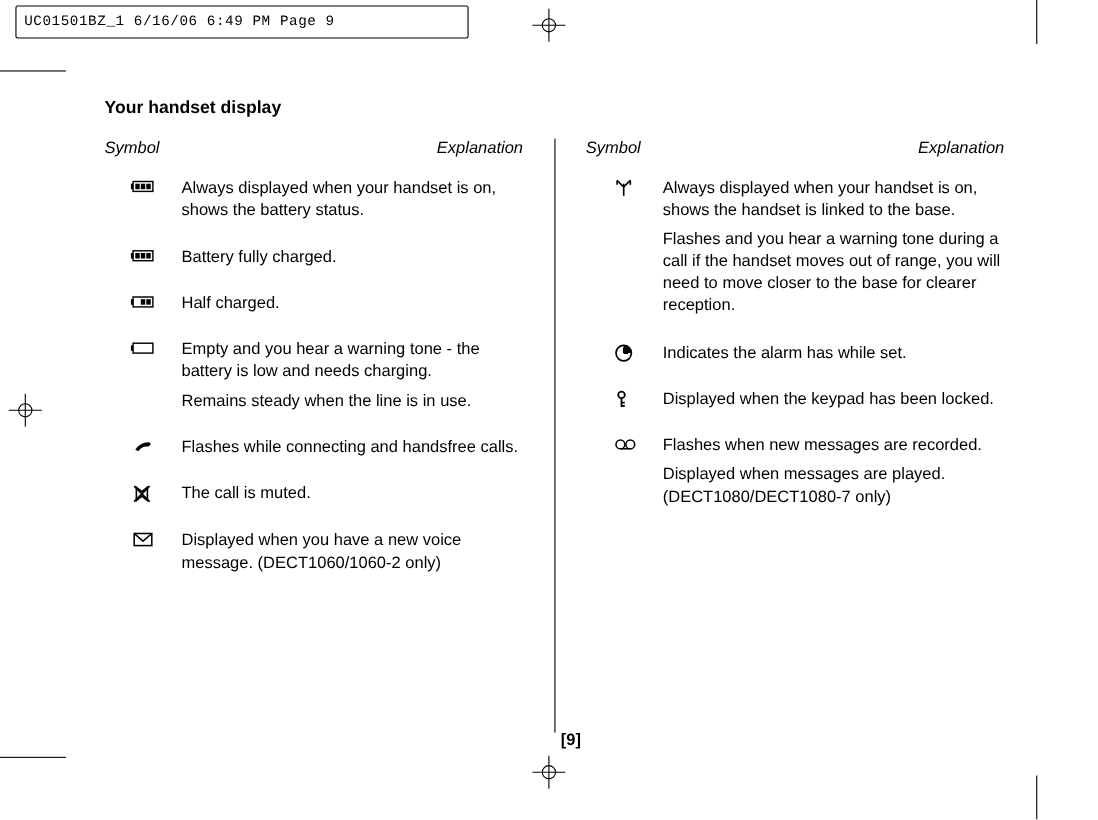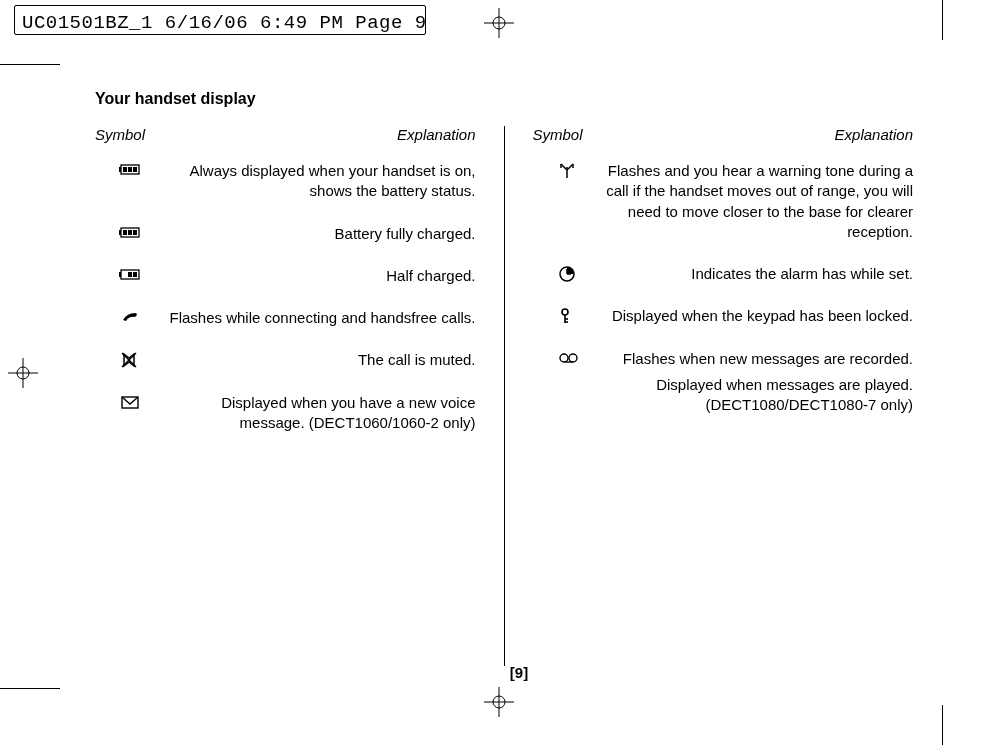--- a/index.html
+++ b/index.html
@@ -13,21 +13,21 @@
     font-size: 15px;
     color: #000;
     position: relative;
     overflow: hidden;
   }
   .crop-header {
     position: absolute;
     top: 12px;
     left: 22px;
     font-family: "Courier New", monospace;
-    font-size: 19px;
+    font-size: 13px;
     letter-spacing: 0.5px;
   }
   .crop-box {
     position: absolute;
     top: 5px;
     left: 14px;
     width: 412px;
     height: 30px;
     border: 1px solid #000;
     border-radius: 2px;
@@ -89,21 +89,21 @@
   }
   .sym {
     width: 70px;
     flex-shrink: 0;
     display: flex;
     justify-content: center;
     align-items: flex-start;
     padding-top: 2px;
   }
   .exp { flex: 1; }
-  .exp p { margin: 0 0 6px 0; text-align: right; }
+  .exp p { margin: 0 0 6px 0; }
   .page-num {
     position: absolute;
     left: 50%;
     transform: translateX(-50%);
     bottom: -26px;
     font-weight: bold;
     font-size: 15px;
   }
   svg { overflow: visible; }
 </style>
@@ -173,20 +173,31 @@
               <svg width="22" height="16">
                 <use href="#i-battery-half"></use>
               </svg>
             </div>
             <div class="exp">
               <p>Half charged.</p>
             </div>
           </div>
           <div class="entry">
             <div class="sym">
+              <svg width="22" height="16">
+                <use href="#i-battery-empty"></use>
+              </svg>
+            </div>
+            <div class="exp">
+              <p>Empty and you hear a warning tone - the battery is low and needs charging.</p>
+              <p>Remains steady when the line is in use.</p>
+            </div>
+          </div>
+          <div class="entry">
+            <div class="sym">
               <svg width="18" height="16">
                 <use href="#i-call"></use>
               </svg>
             </div>
             <div class="exp">
               <p>Flashes while connecting and handsfree calls.</p>
             </div>
           </div>
           <div class="entry">
             <div class="sym">
@@ -217,20 +228,21 @@
         <div class="exp-col">Explanation</div>
       </div>
       <div id="right-entries">
           <div class="entry">
             <div class="sym">
               <svg width="18" height="16">
                 <use href="#i-antenna"></use>
               </svg>
             </div>
             <div class="exp">
+              <p>Always displayed when your handset is on, shows the handset is linked to the base.</p>
               <p>Flashes and you hear a warning tone during a call if the handset moves out of range, you will need to move closer to the base for clearer reception.</p>
             </div>
           </div>
           <div class="entry">
             <div class="sym">
               <svg width="18" height="16">
                 <use href="#i-clock"></use>
               </svg>
             </div>
             <div class="exp">

